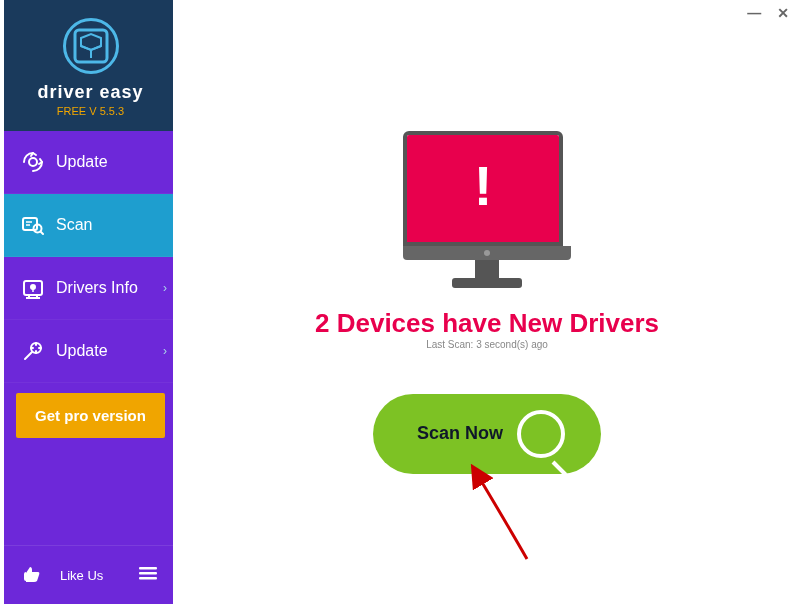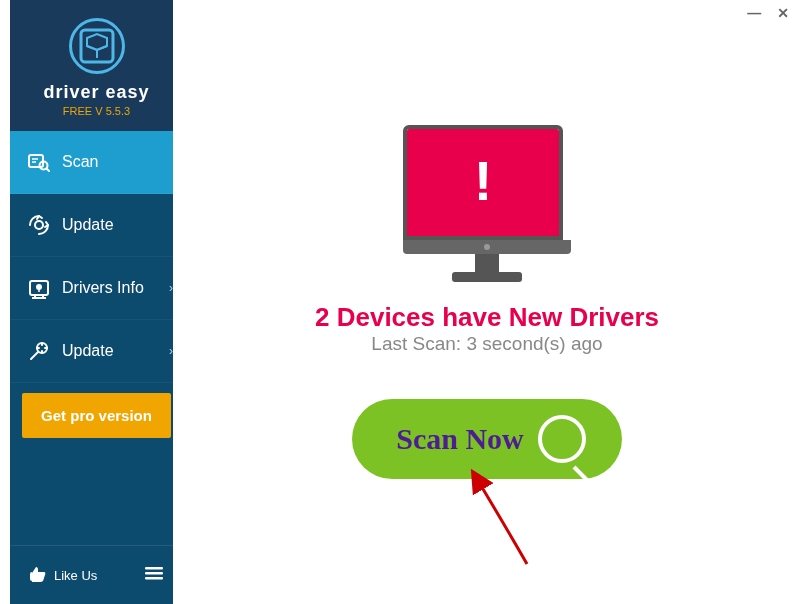--- a/index.html
+++ b/index.html
@@ -9,24 +9,24 @@
       height: 604px;
       font-family: Arial, sans-serif;
       background: #fff;
       overflow: hidden;
       position: relative;
     }
 
     
     .sidebar {
       position: absolute;
-      left: 10px; top: 0;
+      left: 4px; top: 0;
       width: 173px;
       height: 604px;
-      background: #0c4a6e;
+      background: #6d28d9;
       display: flex;
       flex-direction: column;
     }
 
     .sidebar-logo {
       display: flex;
       flex-direction: column;
       align-items: center;
       padding: 18px 10px 14px;
       background: #1a3a5c;
@@ -111,21 +111,21 @@
       justify-content: space-between;
       padding: 16px 18px;
       border-top: 1px solid rgba(255,255,255,0.1);
     }
 
     .like-us-area {
       display: flex;
       align-items: center;
       color: #fff;
       font-size: 13px;
-      gap: 6px;
+      gap: 18px;
     }
 
     
     .main-content {
       position: absolute;
       left: 173px; top: 0;
       width: 628px;
       height: 604px;
       background: #fff;
       display: flex;
@@ -203,43 +203,42 @@
     
     .devices-heading {
       color: #e8004d;
       font-size: 26px;
       font-weight: bold;
       text-align: center;
     }
 
     .last-scan {
       color: #888;
-      font-size: 19px;
+      font-size: 10px;
       margin-bottom: 44px;
       text-align: center;
     }
 
     
     .scan-now-btn {
       background: #7dc224;
       border: none;
       border-radius: 40px;
       padding: 16px 36px 16px 44px;
       display: flex;
       align-items: center;
       gap: 14px;
       cursor: pointer;
       position: relative;
     }
 
     .scan-now-label {
-      color: #4c1d95;
-      font-size: 30px;
-      font-weight: bold;
-      font-family: Liberation Serif, serif;
+      color: #0f172a;
+      font-size: 18px;
+      font-weight: bold;
     }
 
     .search-circle {
       width: 48px;
       height: 48px;
       border: 4px solid #fff;
       border-radius: 50%;
       position: relative;
       flex-shrink: 0;
     }
@@ -292,44 +291,44 @@
         <path d="M18 22 L18 30" stroke="#4db8e8" stroke-width="2"></path>
         <path d="M8 10 L8 18" stroke="#4db8e8" stroke-width="2"></path>
         <path d="M28 10 L28 18" stroke="#4db8e8" stroke-width="2"></path>
         <path d="M8 18 L18 22 L28 18" fill="none" stroke="#4db8e8" stroke-width="2"></path>
       </svg>
     </div>
     <div class="logo-text">driver easy</div>
     <div class="logo-version">FREE V 5.5.3</div>
   </div>
 
+  <div class="nav-item">
+    <div class="nav-icon">
+      <svg width="22" height="22" viewBox="0 0 22 22" fill="none" stroke="white" stroke-width="2">
+        <circle cx="11" cy="11" r="4"></circle>
+        <path d="M11 2 C6 2 2 6 2 11" stroke-linecap="round"></path>
+        <path d="M11 2 L9 5 M11 2 L14 4" stroke-linecap="round"></path>
+        <path d="M20 11 C20 16 16 20 11 20" stroke-linecap="round"></path>
+        <path d="M20 11 L17 13 M20 11 L18 8" stroke-linecap="round"></path>
+      </svg>
+    </div>
+    <span>Update</span>
+  </div>
+
   <div class="nav-item active">
     <div class="nav-icon">
       <svg width="22" height="22" viewBox="0 0 22 22" fill="white">
         <rect x="1" y="4" width="14" height="12" rx="2" fill="none" stroke="white" stroke-width="2"></rect>
         <circle cx="15.5" cy="14.5" r="4" fill="none" stroke="white" stroke-width="2"></circle>
         <line x1="18.5" y1="17.5" x2="21" y2="20" stroke="white" stroke-width="2" stroke-linecap="round"></line>
         <line x1="4" y1="8" x2="10" y2="8" stroke="white" stroke-width="1.5"></line>
         <line x1="4" y1="11" x2="8" y2="11" stroke="white" stroke-width="1.5"></line>
       </svg>
     </div>
     <span>Scan</span>
-  </div>
-
-  <div class="nav-item">
-    <div class="nav-icon">
-      <svg width="22" height="22" viewBox="0 0 22 22" fill="none" stroke="white" stroke-width="2">
-        <circle cx="11" cy="11" r="4"></circle>
-        <path d="M11 2 C6 2 2 6 2 11" stroke-linecap="round"></path>
-        <path d="M11 2 L9 5 M11 2 L14 4" stroke-linecap="round"></path>
-        <path d="M20 11 C20 16 16 20 11 20" stroke-linecap="round"></path>
-        <path d="M20 11 L17 13 M20 11 L18 8" stroke-linecap="round"></path>
-      </svg>
-    </div>
-    <span>Update</span>
   </div>
 
   <div class="nav-item">
     <div class="nav-icon">
       <svg width="22" height="22" viewBox="0 0 22 22" fill="none" stroke="white" stroke-width="2">
         <rect x="2" y="4" width="18" height="14" rx="2"></rect>
         <line x1="7" y1="18" x2="7" y2="21"></line>
         <line x1="15" y1="18" x2="15" y2="21"></line>
         <line x1="4" y1="21" x2="18" y2="21"></line>
         <circle cx="11" cy="10" r="2" fill="white"></circle>

